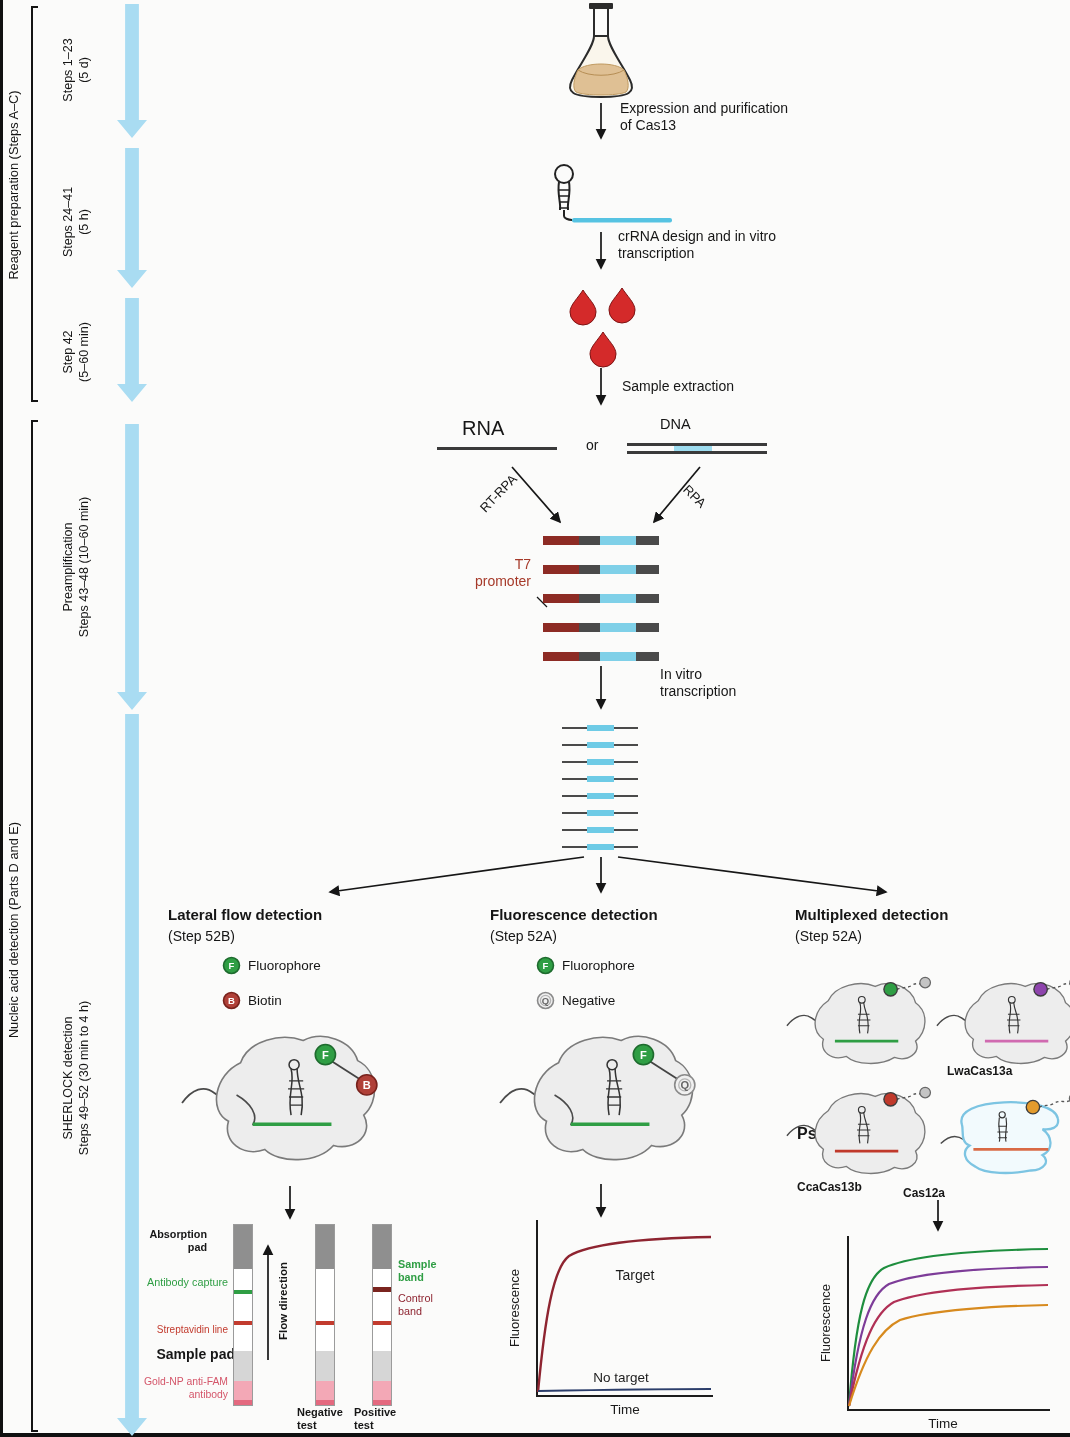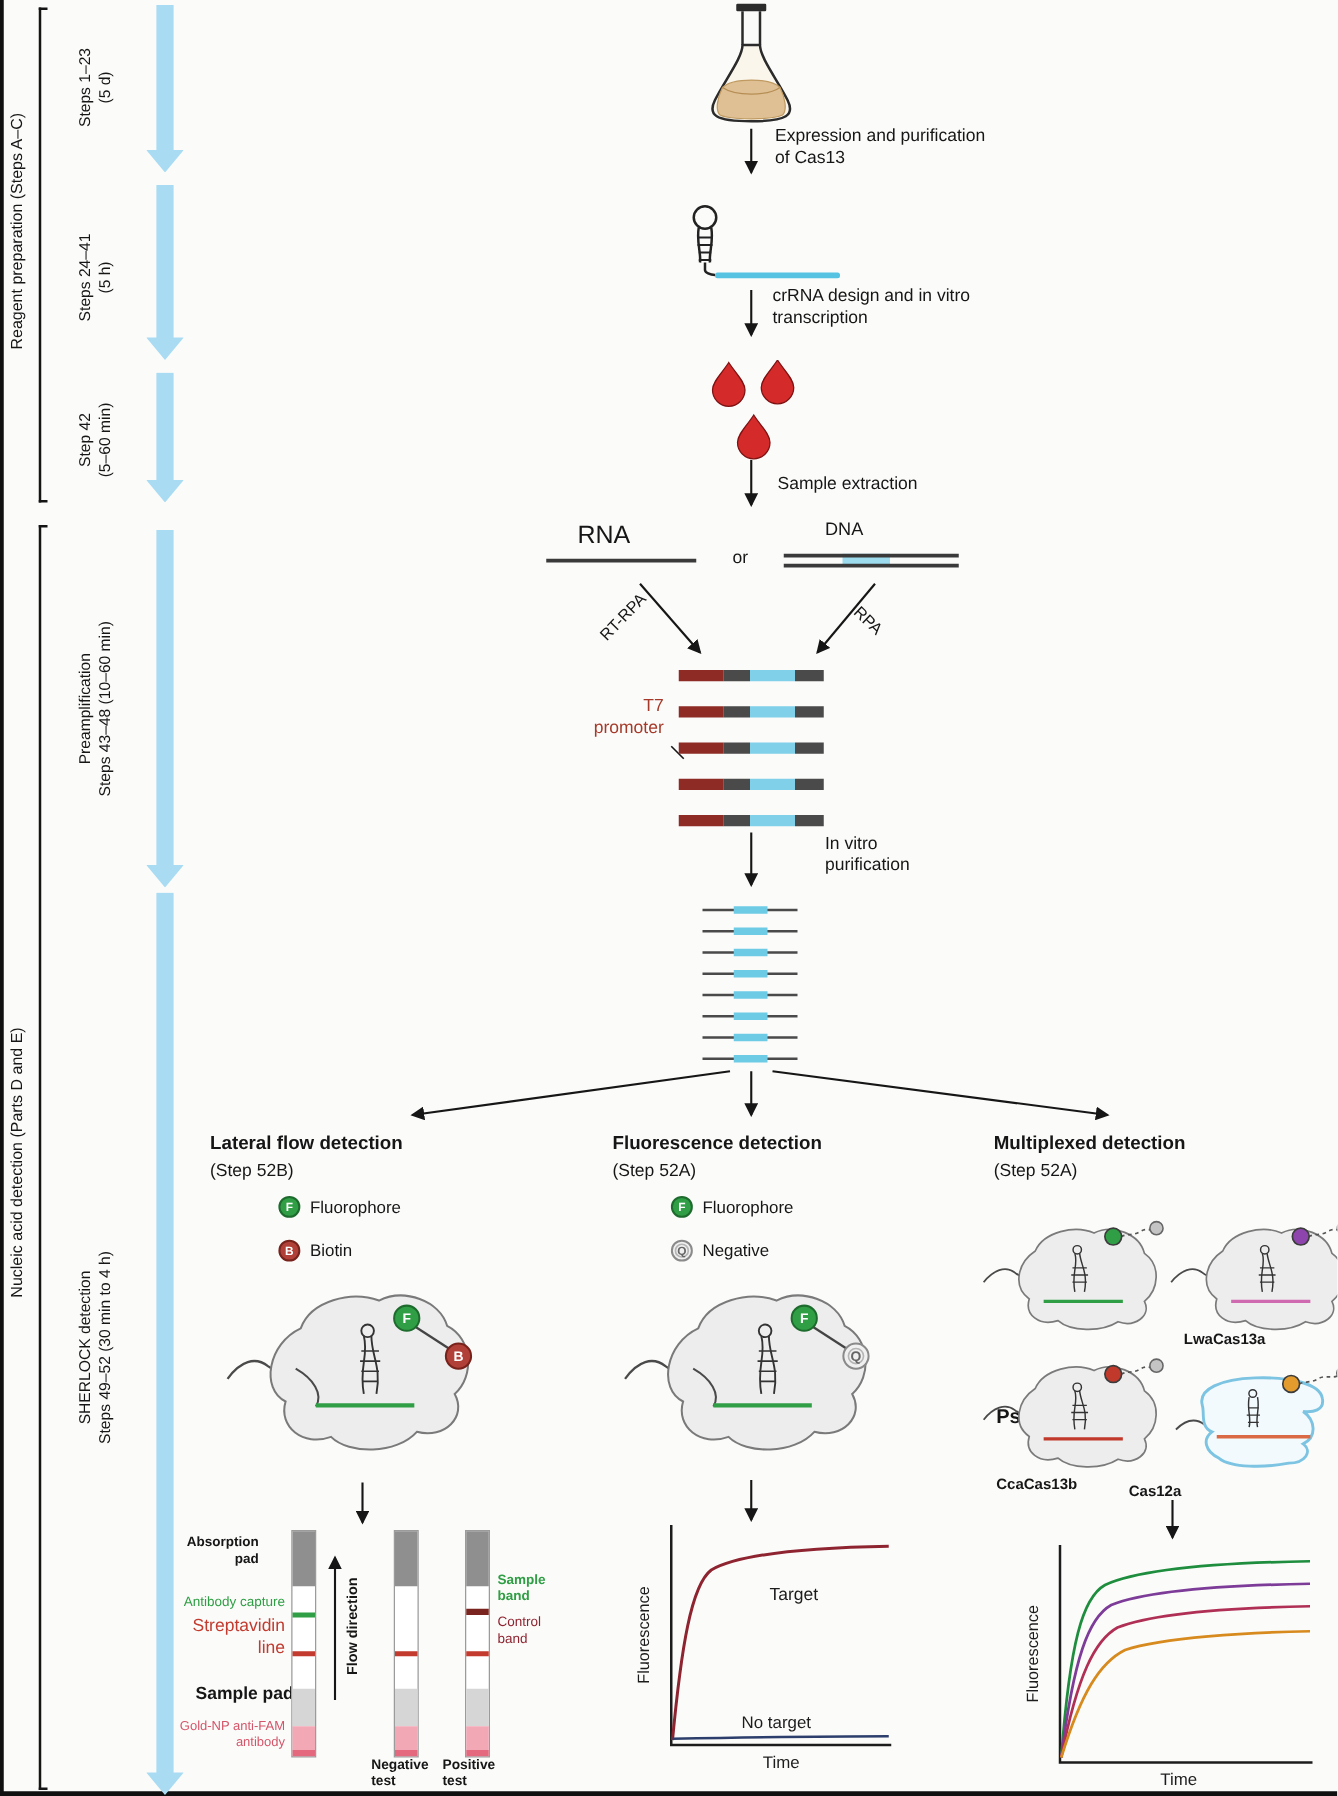--- a/index.html
+++ b/index.html
@@ -194,21 +194,21 @@
         <span class="seg s-cy"></span>
         <span class="seg s-g2"></span>
       </div>
     <div class="band" style="top:116px">
         <span class="seg s-t7"></span>
         <span class="seg s-g1"></span>
         <span class="seg s-cy"></span>
         <span class="seg s-g2"></span>
       </div>
   </div>
-  <div class="txt c" style="left:660px;top:666px;width:110px">In vitro purification</div>
+  <div class="txt c" style="left:660px;top:666px;width:110px">In vitro transcription</div>
 
   <div class="abs" style="left:562px;top:724px;width:76px;height:138px">
     <div class="rrow" style="top:0">
         <span class="rline"></span>
         <span class="rcy"></span>
       </div>
     <div class="rrow" style="top:17px">
         <span class="rline"></span>
         <span class="rcy"></span>
       </div>
@@ -261,21 +261,21 @@
     <line x1="74" y1="101" x2="152" y2="101" stroke-width="3.4" stroke="#2f9e44"></line>
     <line x1="150" y1="37" x2="184" y2="59" stroke="#444" stroke-width="1.8"></line>
     <circle cx="146" cy="32" r="10" stroke="#1e6b2e" stroke-width="1.6" fill="#2f9e44"></circle>
     <text x="146" y="36" text-anchor="middle" font-size="11" font-weight="bold" fill="#fff">F</text>
     <circle cx="187" cy="62" r="10" stroke="#78221c" stroke-width="1.6" fill="#b04038"></circle>
     <text x="187" y="66" text-anchor="middle" font-size="11" font-weight="bold" fill="#fff">B</text>
   </svg>
 
   <div class="txt r" style="left:140px;top:1228px;width:67px;font-size:10.8px;font-weight:bold">Absorption pad</div>
   <div class="txt r" style="left:140px;top:1276px;width:88px;font-size:10.8px;color:#2f9e44">Antibody capture</div>
-  <div class="txt r" style="left:140px;top:1292px;width:88px;font-size:14px;color:#c23b2e">Streptavidin line</div>
+  <div class="txt r" style="left:140px;top:1324px;width:88px;font-size:10px;color:#c23b2e">Streptavidin line</div>
   <div class="txt r" style="left:140px;top:1346px;width:95px;font-size:14px;font-weight:bold">Sample pad</div>
   <div class="txt r" style="left:136px;top:1376px;width:92px;font-size:10.4px;color:#d4566a">Gold-NP anti-FAM antibody</div>
 
   <div class="strip" style="left:233px;top:1224px">
     <div class="pad-top"></div>
     <div class="ln ln-green" style="top:65px"></div>
     <div class="ln ln-red" style="top:96px"></div>
     <div class="pad-mid"></div>
     <div class="pad-pink"></div>
       <div class="pad-pink2"></div>

